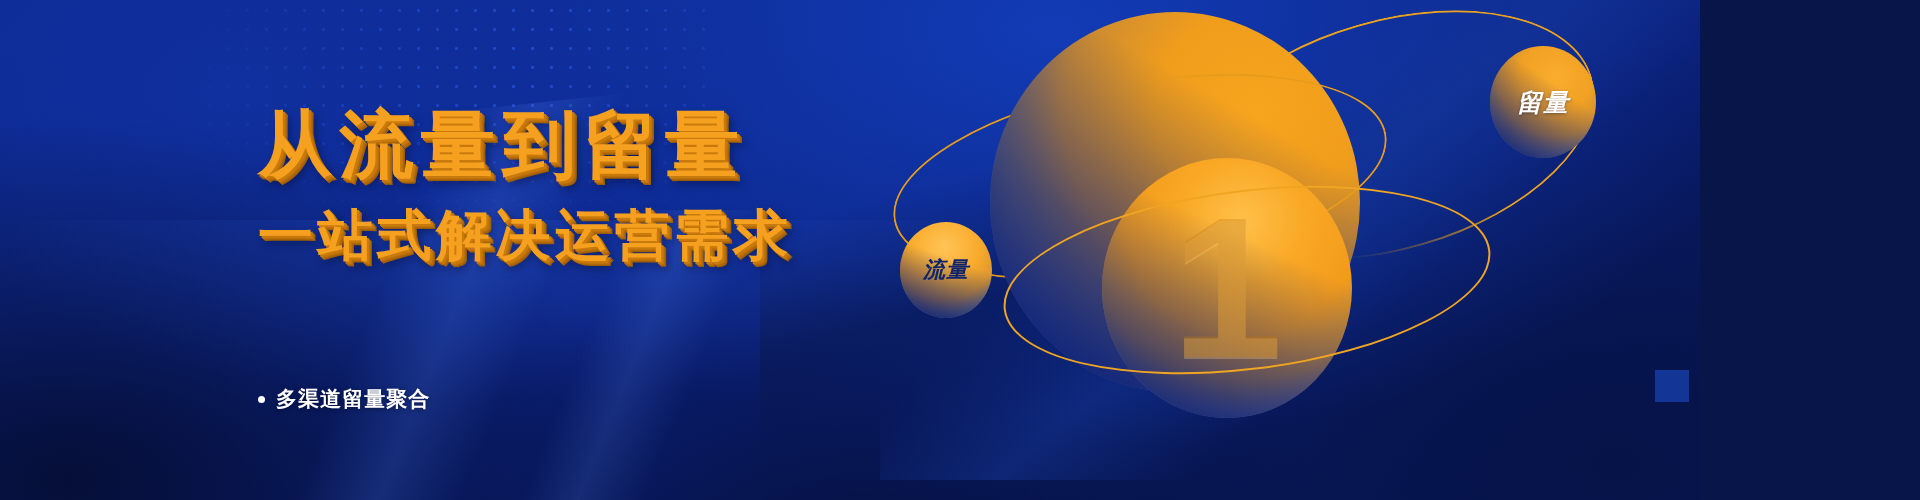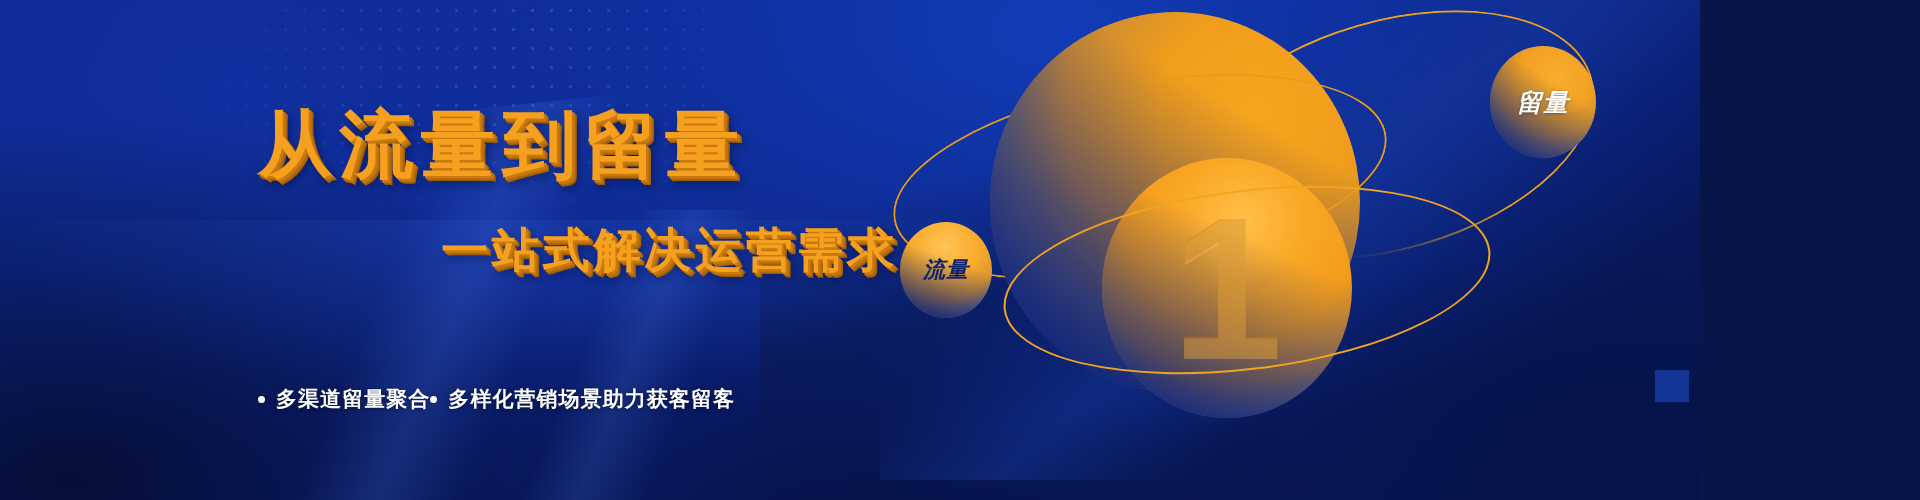--- a/index.html
+++ b/index.html
@@ -90,27 +90,28 @@
     white-space: nowrap;
     line-height: 1;
     text-shadow:
       2px 2px 0 #c97a0c,
       3px 3px 0 #bd710a,
       4px 4px 0 #ad6708,
       5px 5px 0 #9c5c07,
       6px 7px 10px rgba(3,10,40,0.55);
   }
   .headline { font-size: 74px; }
-  .subhead  { font-size: 47px; margin-top: 44px; letter-spacing: .08em; text-align: right; }
+  .subhead  { font-size: 55px; margin-top: 26px; letter-spacing: .08em; }
 
   .bullets {
     position: absolute;
     left: 258px; top: 385px;
     display: flex;
     align-items: center;
+    gap: 42px;
     white-space: nowrap;
   }
   .bullet {
     display: flex;
     align-items: center;
     gap: 11px;
     color: #ffffff;
     font-size: 21px;
     font-weight: 700;
     letter-spacing: .05em;
@@ -282,24 +283,20 @@
   <div class="copy">
     <h1 class="headline">从流量到留量</h1>
     <h2 class="subhead">一站式解决运营需求</h2>
   </div>
 
   <div class="bullets">
     <div class="bullet">
       <span class="dot"></span>
       <span>多渠道留量聚合</span>
     </div>
-    <div class="bullet">
-      <span class="dot"></span>
-      <span>多样化营销场景助力获客留客</span>
-    </div>
   </div>
 
   <div class="graphic">
 
     <div class="orbit orbit-1"></div>
     <div class="orbit orbit-3"></div>
 
     <div class="sphere-big"></div>
     <div class="sphere-big-fade"></div>
 

